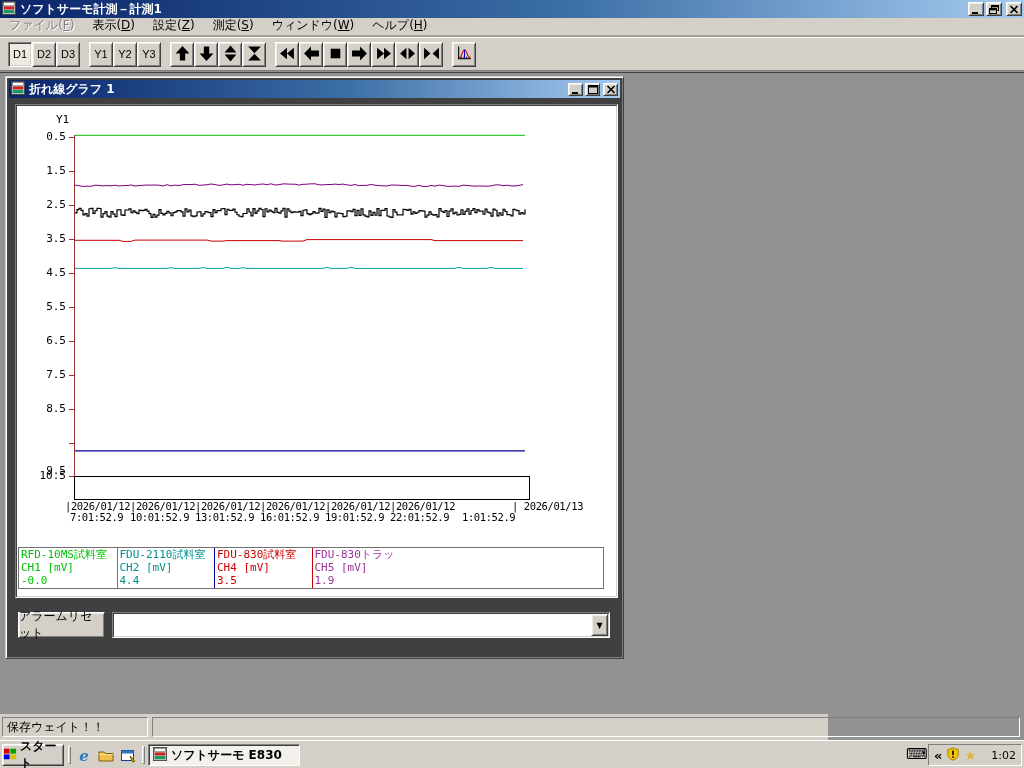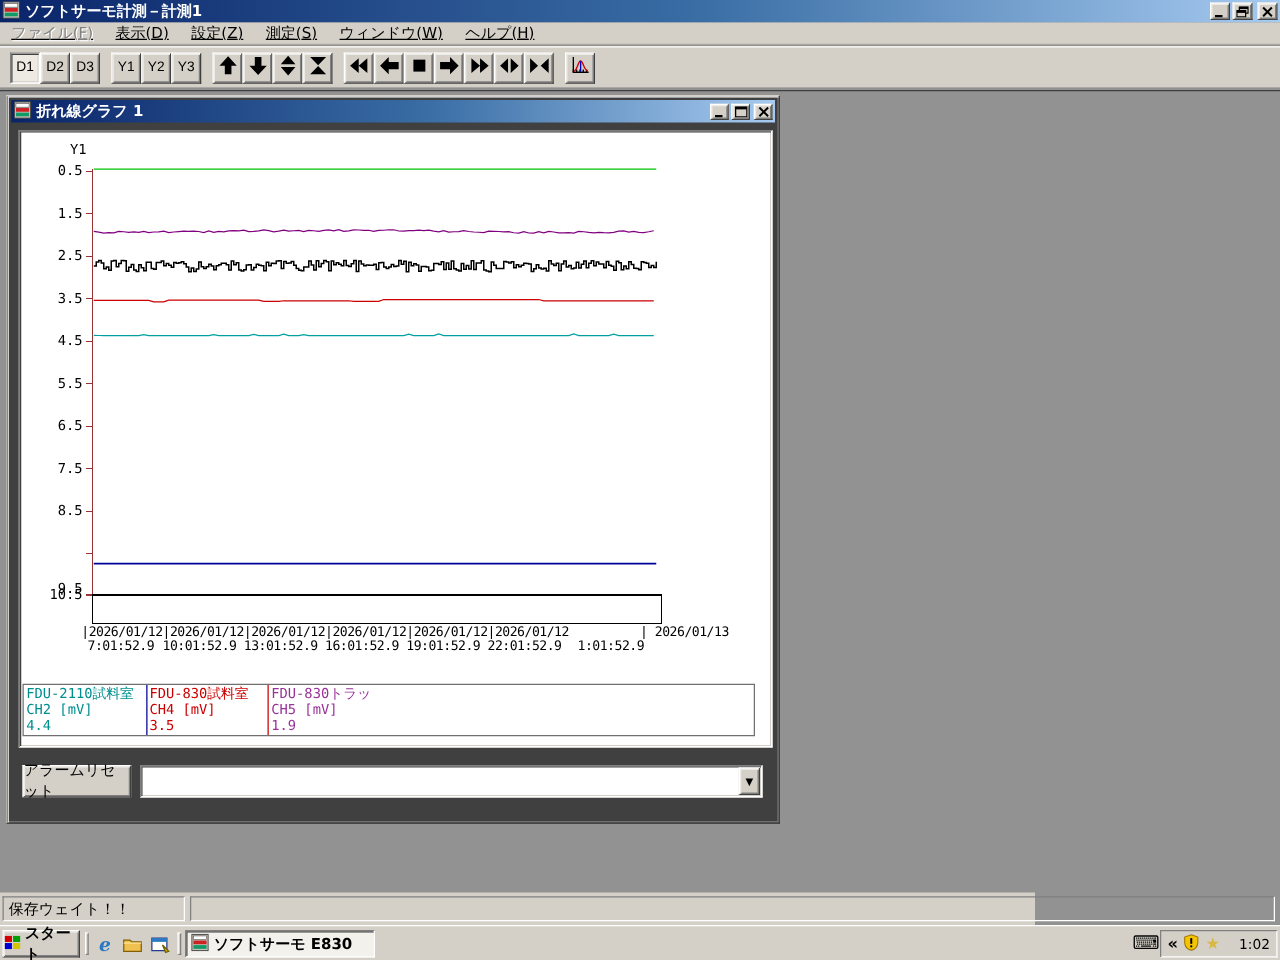--- a/index.html
+++ b/index.html
@@ -20,21 +20,21 @@
 
   .titlebar { background:linear-gradient(90deg,#0a246a 0%,#3a6ea5 55%,#a6caf0 100%); color:#fff;
               font-weight:bold; display:flex; align-items:center; padding-left:2px; }
   .titlebar .ttl { margin-left:4px; font-size:12px; white-space:nowrap; }
   .capbtn { width:16px; height:14px; display:inline-flex; align-items:center; justify-content:center; margin-left:2px; }
   .capbtn svg { width:10px; height:9px; }
   .capbtn-sm { width:15px; height:13px; }
 
   
   #main-titlebar { left:0; top:0; width:1024px; height:18px; }
-  #menubar { left:0; top:18px; width:1024px; height:18px; display:flex; align-items:center; border-bottom:1px solid #aba99f;text-decoration:underline; }
+  #menubar { left:0; top:18px; width:1024px; height:18px; display:flex; align-items:flex-end; border-bottom:1px solid #aba99f; }
   .menuitem { padding:1px 9px; white-space:nowrap; }
   .menuitem.disabled { color:#808080; text-shadow:1px 1px 0 #fff; }
   #toolbar { left:0; top:37px; width:1024px; height:34px; border-top:1px solid #fff; border-bottom:1px solid #808080;
              display:flex; align-items:center; padding-left:8px; }
   .tbbtn { width:24px; height:25px; display:inline-flex; align-items:center; justify-content:center;
            font-size:11px; color:#000; }
   .tbbtn svg { width:17px; height:17px; }
   .tbgap { width:9px; height:25px; }
 
   #mdi { left:0; top:72px; width:1024px; height:642px; background:#929292; border-top:1px solid #404040; }
@@ -260,20 +260,25 @@
       <div id="xtimes">
           <span class="xtime mono" style="left: 54px; top: 406px;">7:01:52.9</span>
           <span class="xtime mono" style="left: 114px; top: 406px;">10:01:52.9</span>
           <span class="xtime mono" style="left: 179px; top: 406px;">13:01:52.9</span>
           <span class="xtime mono" style="left: 244px; top: 406px;">16:01:52.9</span>
           <span class="xtime mono" style="left: 309px; top: 406px;">19:01:52.9</span>
           <span class="xtime mono" style="left: 374px; top: 406px;">22:01:52.9</span>
           <span class="xtime mono" style="left: 446px; top: 406px;">1:01:52.9</span>
         </div>
       <div id="legend" class="abs mono">
+          <div class="legend-col">
+            <div style="color: rgb(0, 192, 0);">RFD-10MS試料室</div>
+            <div style="color: rgb(0, 192, 0);">CH1 [mV]</div>
+            <div style="color: rgb(0, 192, 0);">-0.0</div>
+          </div>
           <div class="legend-col" style="border-left-color: rgb(0, 192, 0);">
             <div style="color: rgb(0, 143, 143);">FDU-2110試料室</div>
             <div style="color: rgb(0, 143, 143);">CH2 [mV]</div>
             <div style="color: rgb(0, 143, 143);">4.4</div>
           </div>
           <div class="legend-col" style="border-left-color: rgb(0, 0, 153);">
             <div style="color: rgb(204, 0, 0);">FDU-830試料室</div>
             <div style="color: rgb(204, 0, 0);">CH4 [mV]</div>
             <div style="color: rgb(204, 0, 0);">3.5</div>
           </div>

